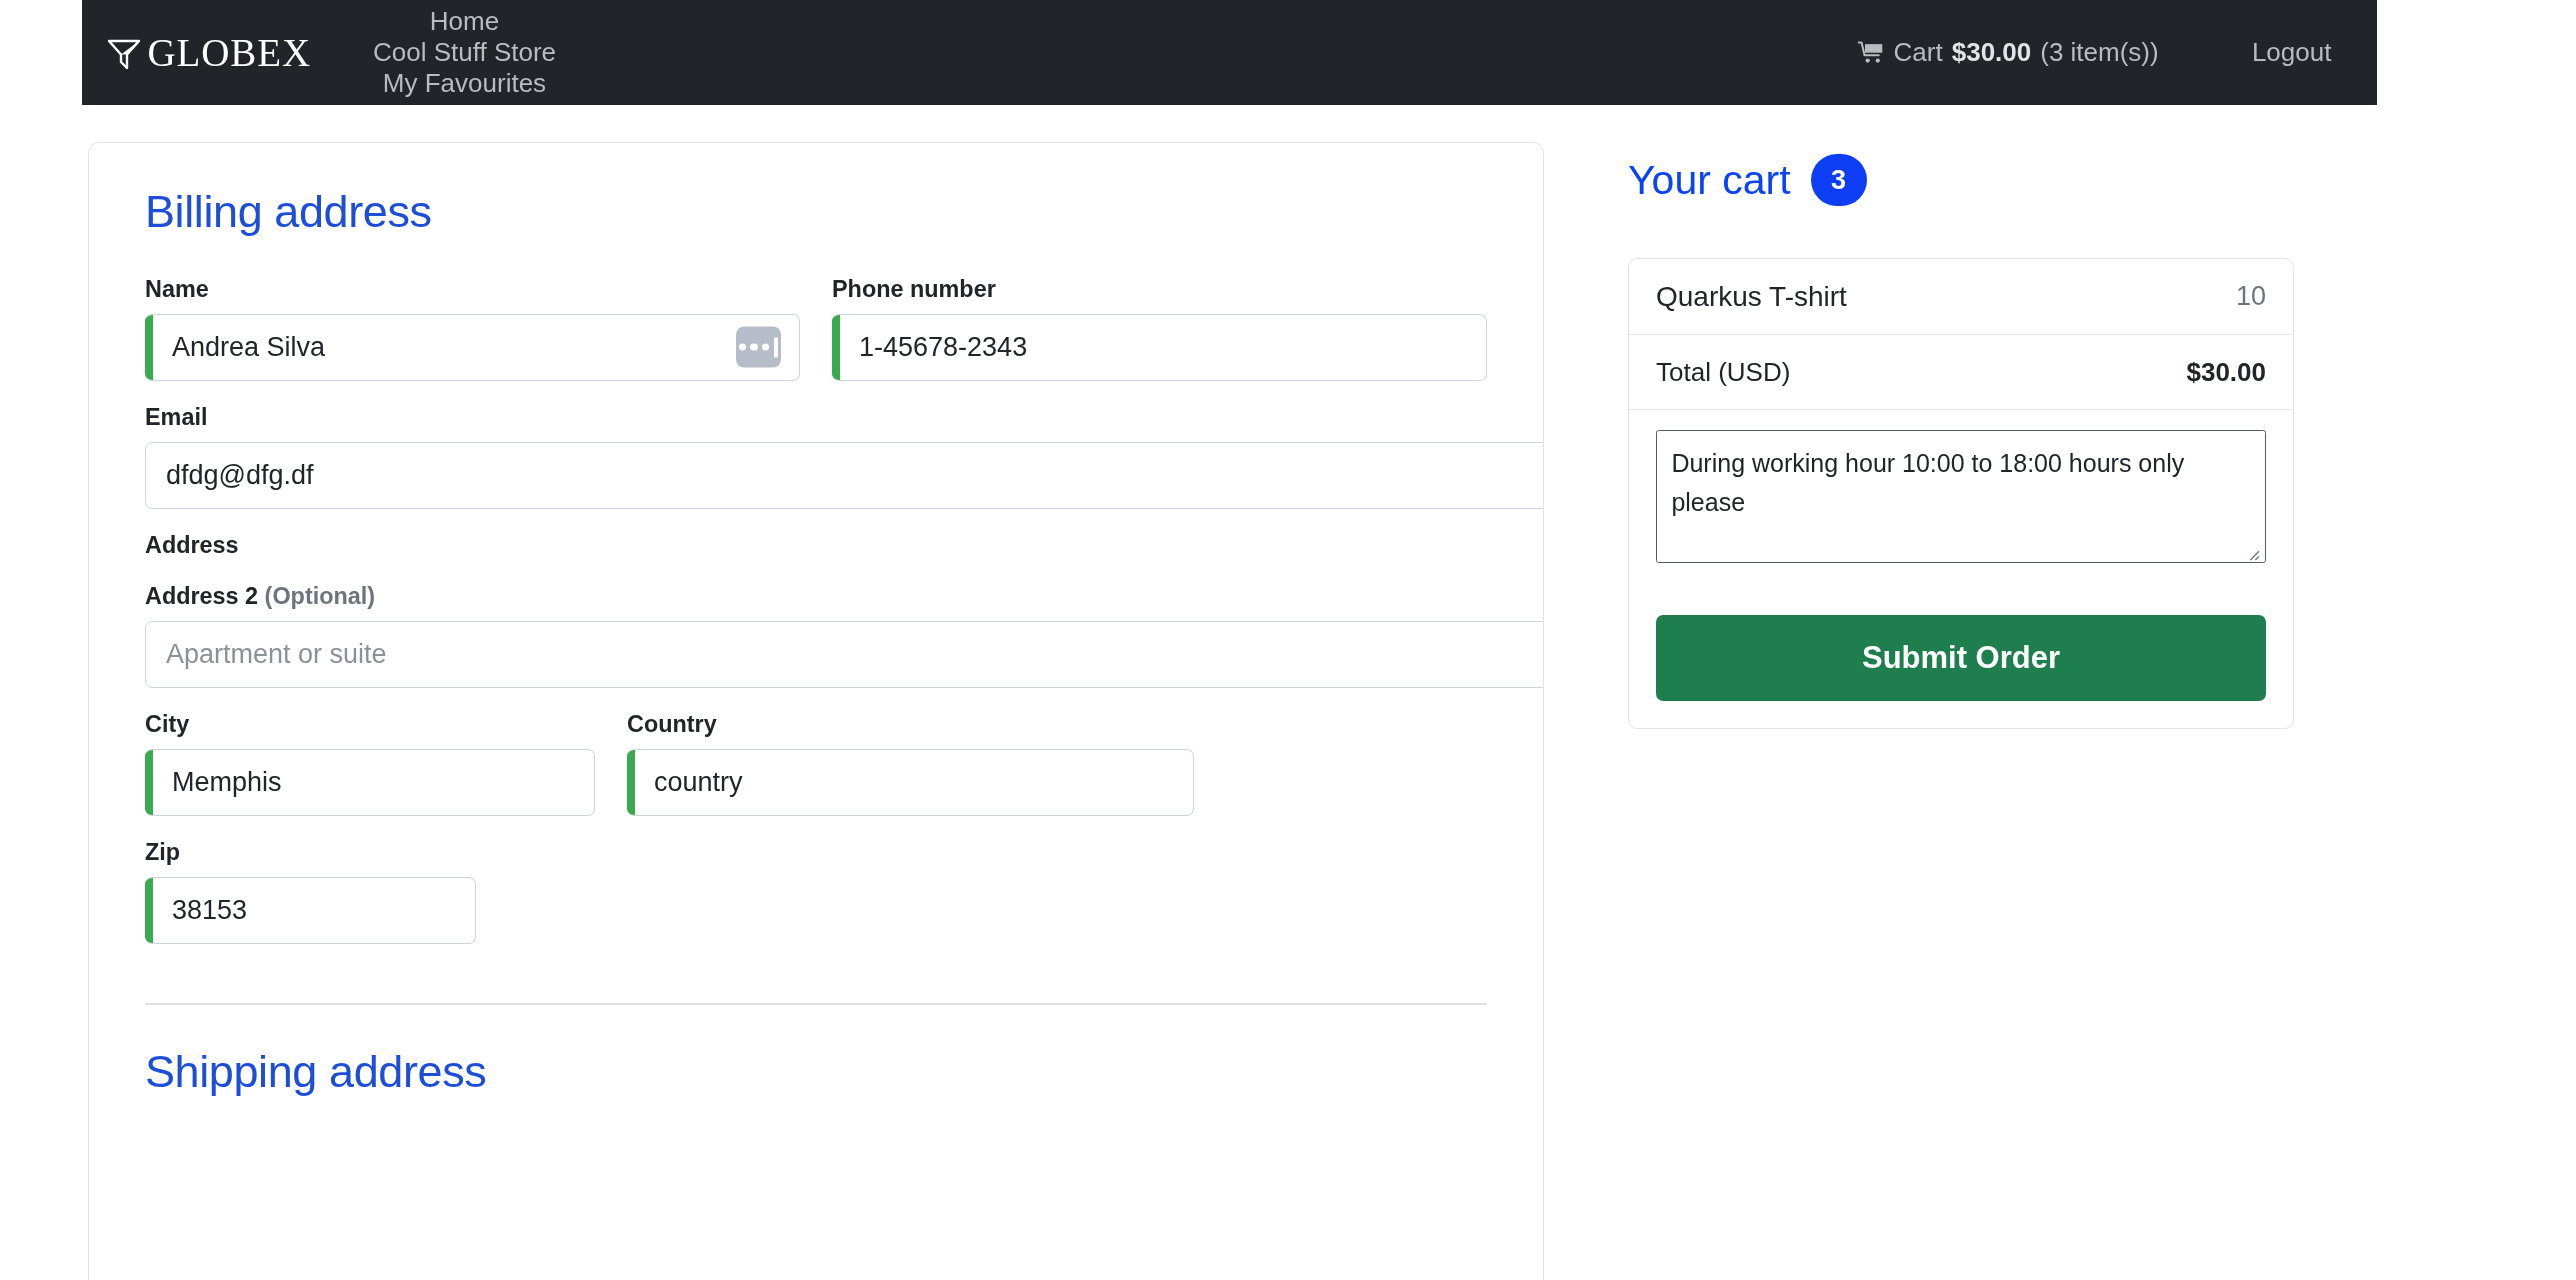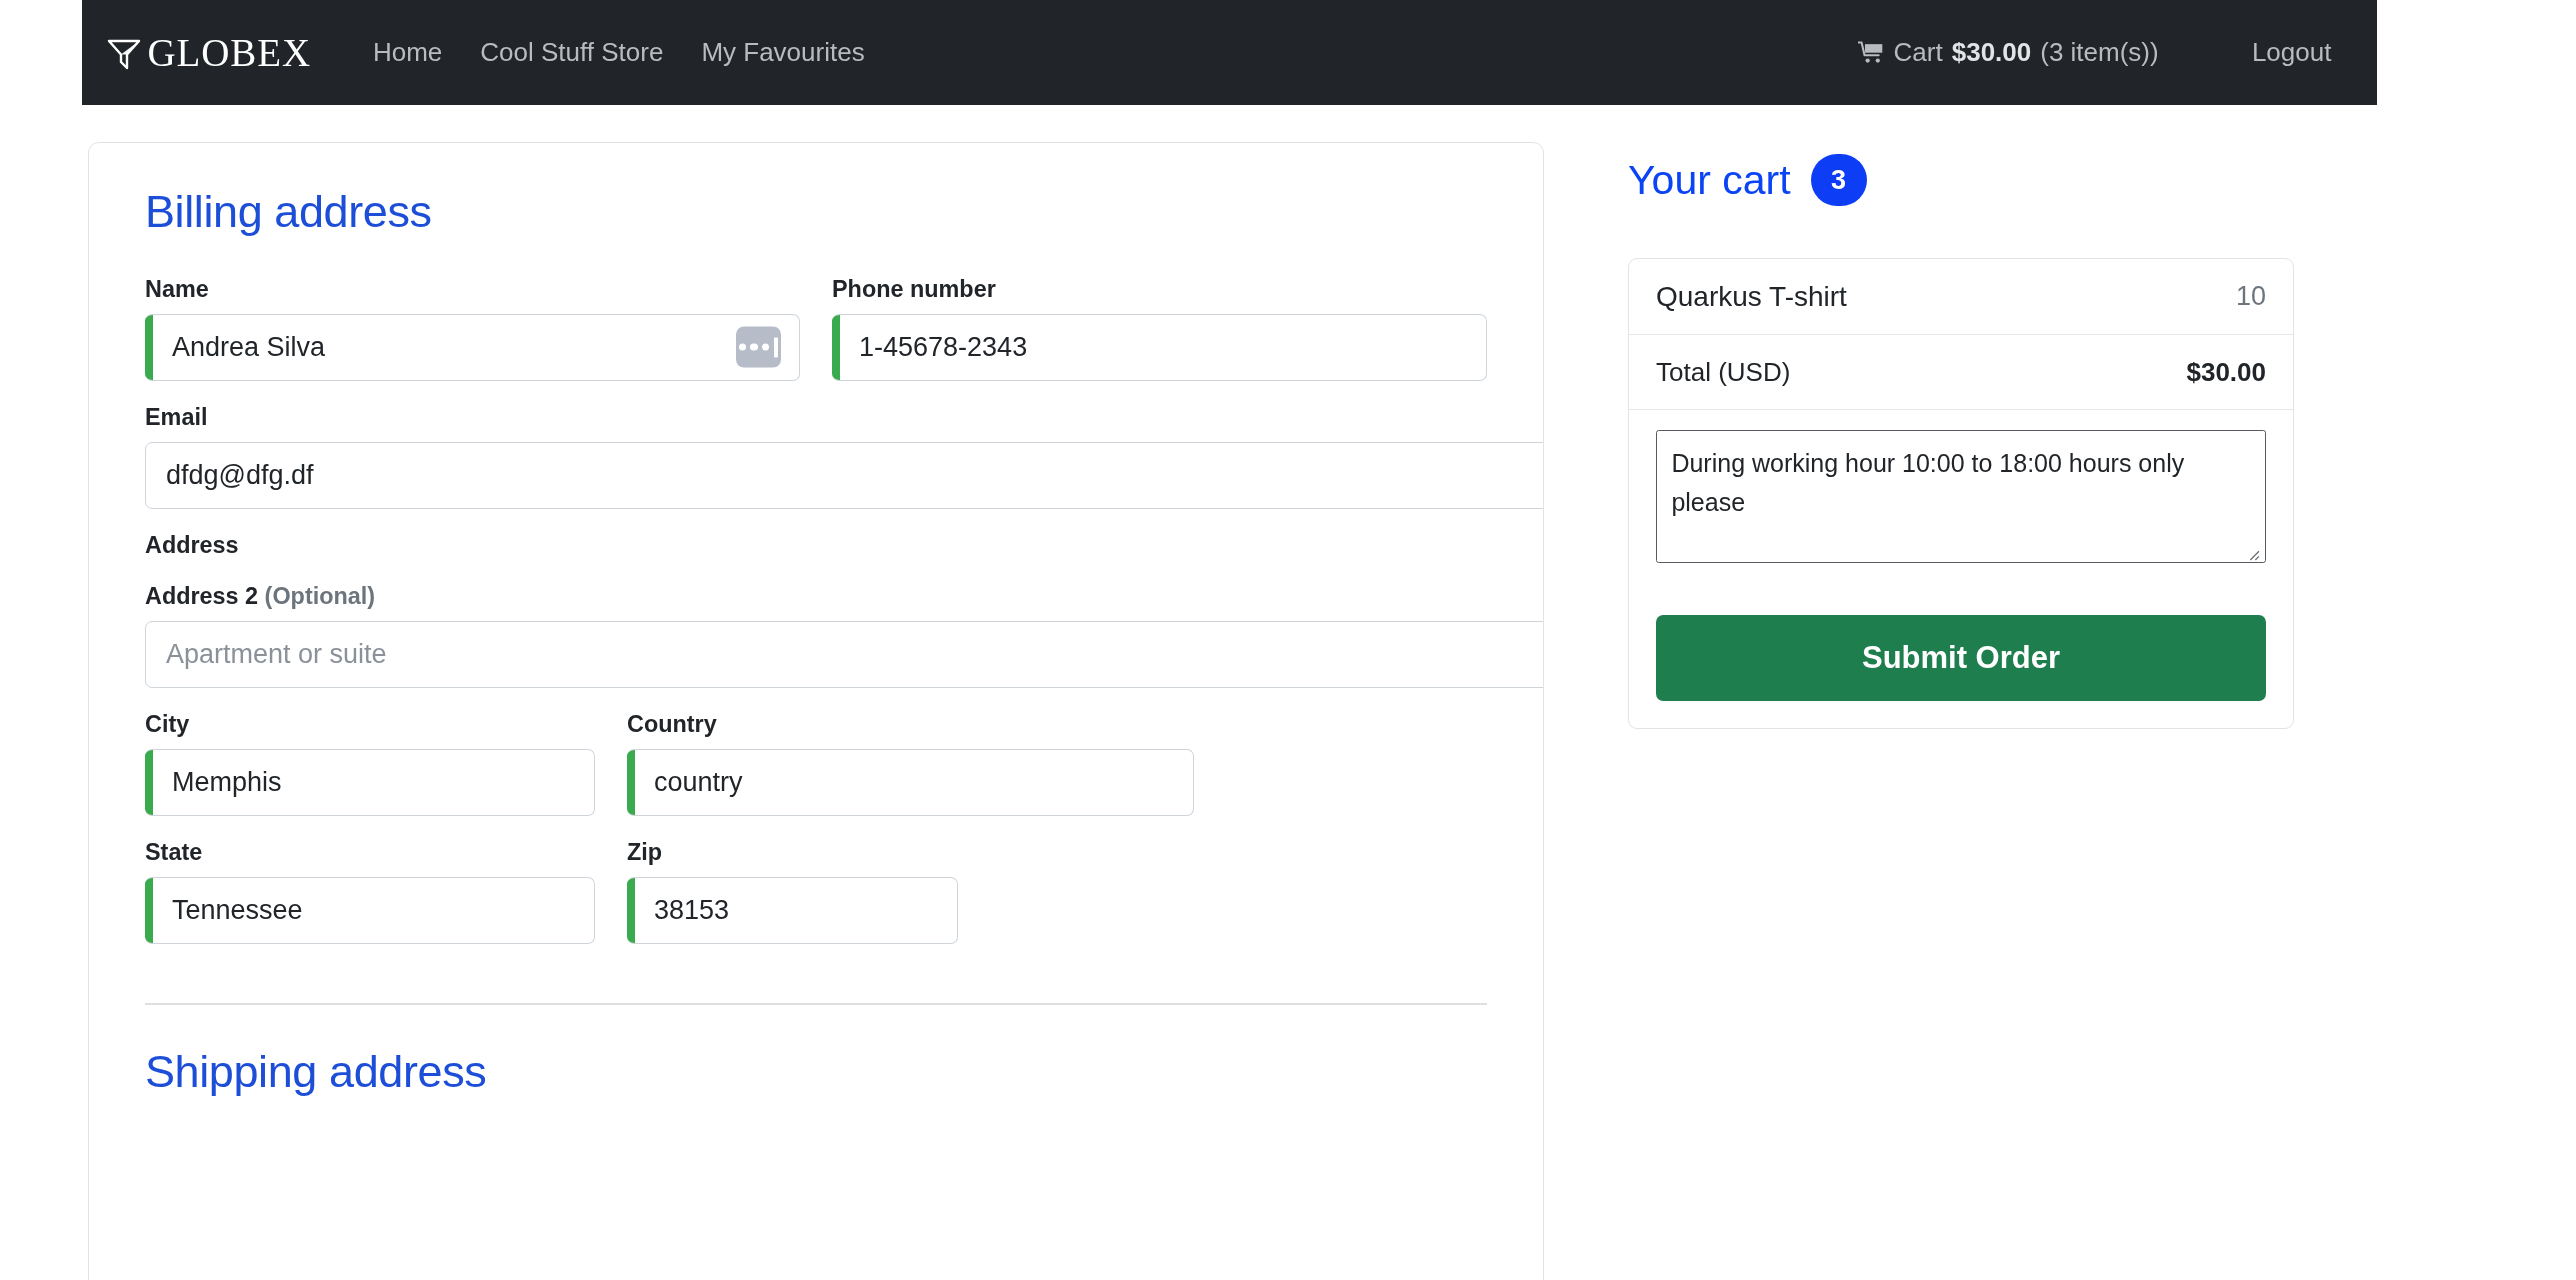--- a/index.html
+++ b/index.html
@@ -30,21 +30,21 @@
     gap: 5.4px;
     color: #ffffff;
     font-family: "Liberation Serif", serif;
     font-size: 39px;
     letter-spacing: 0.9px;
     margin-right: 43px;
     text-decoration: none;
     white-space: nowrap;
   }
   .brand-mark { width: 36px; height: 36px; display: block; }
-  .nav-links { display: flex; align-items: flex-end; gap: 0; }
+  .nav-links { display: flex; align-items: center; gap: 0; flex-direction: column; }
   .nav-link {
     color: #b9bbbe;
     font-size: 26px;
     padding: 0 19px;
     text-decoration: none;
     white-space: nowrap;
   }
   .nav-right {
     margin-left: auto;
     display: flex;
@@ -351,26 +351,20 @@
       </div>
       <div class="col-mid field">
         <label class="field-label">Country</label>
         <div class="input-box valid">
           <span class="input-value">country</span>
         </div>
       </div>
     </div>
 
     <div class="row2">
-      <div class="col-narrow field">
-        <label class="field-label">State</label>
-        <div class="input-box valid">
-          <span class="input-value">Tennessee</span>
-        </div>
-      </div>
       <div class="field" style="width:331px">
         <label class="field-label">Zip</label>
         <div class="input-box valid">
           <span class="input-value">38153</span>
         </div>
       </div>
     </div>
 
     <div class="divider"></div>
 

